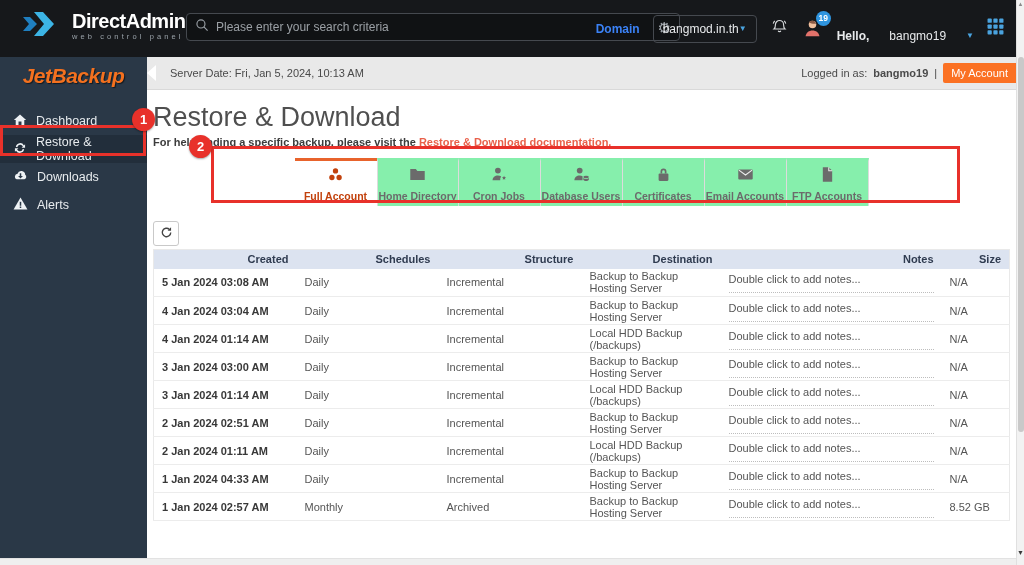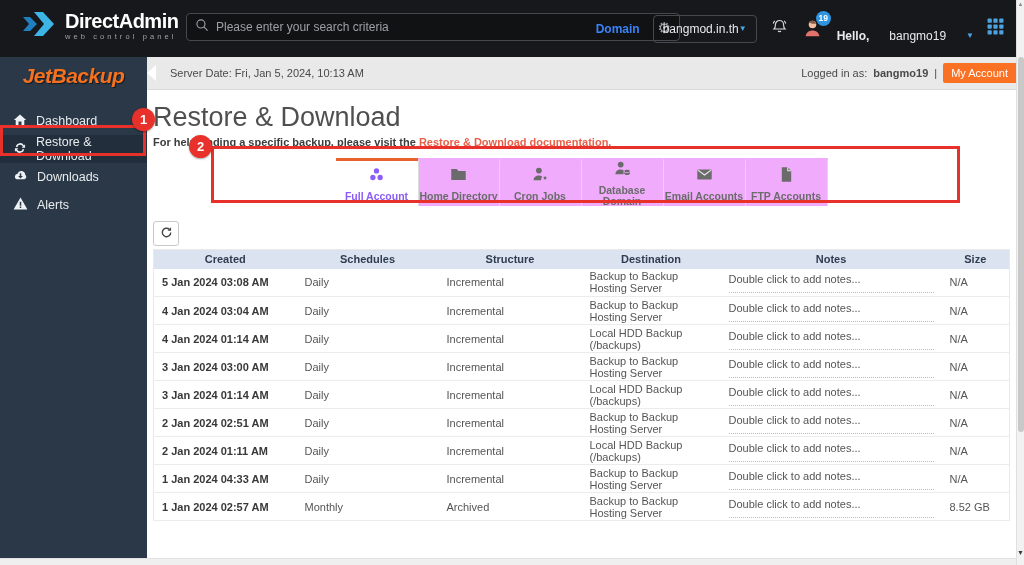--- a/index.html
+++ b/index.html
@@ -1,21 +1,21 @@
 <!DOCTYPE html>
 <html><head>
 <meta charset="utf-8">
 <style>
   * { box-sizing: border-box; margin: 0; padding: 0; }
   html,body { width:1024px; height:565px; overflow:hidden; }
   body { position:relative; font-family:"Liberation Sans", sans-serif; background:#fff; }
 
   
   .topbar { position:absolute; left:0; top:0; width:1016px; height:57px; background:#16181b; z-index:5; }
-  .brand { position:absolute; left:22px; top:9px; display:flex; align-items:center; gap:9px; }
+  .brand { position:absolute; left:22px; top:9px; display:flex; align-items:center; gap:16px; }
   .brand-text .brand-name { color:#fff; font-size:20px; font-weight:bold; letter-spacing:-0.5px; line-height:21px; }
   .brand-text .brand-tagline { color:#9aa2a9; font-size:7.5px; letter-spacing:3.1px; text-transform:lowercase; }
   .search-box { position:absolute; left:186px; top:13px; width:494px; height:28px; background:#101214; border:1px solid #45494f; border-radius:4px; display:flex; align-items:center; padding:0 8px; }
   .search-box input { flex:1; background:transparent; border:none; outline:none; color:#cfd3d7; font-size:12px; margin-left:7px; font-family:"Liberation Sans", sans-serif; }
   .search-box input::placeholder { color:#9ba0a5; }
   .gear-glyph { color:#9aa0a6; font-size:15px; line-height:1; }
   .topbar-right { position:absolute; right:12px; top:0; height:57px; display:flex; align-items:center; gap:13px; }
   .domain-label { color:#3b82f6; font-size:12px; font-weight:bold; }
   .domain-select { width:104px; height:28px; border:1px solid #45494f; border-radius:4px; display:flex; align-items:center; justify-content:space-between; padding:0 9px; cursor:pointer; }
   .domain-select .val { color:#e8eaec; font-size:12px; }
@@ -39,32 +39,32 @@
   .status-right { position:absolute; right:0; top:0; height:100%; display:flex; align-items:center; gap:6px; font-size:11px; color:#4a4a4a; }
   .status-right .user { font-weight:bold; }
   .my-account-btn { background:#fb7123; color:#fff; border:none; font-size:11px; padding:4px 8px; border-radius:2px 0 0 2px; cursor:pointer; font-family:"Liberation Sans", sans-serif; }
 
   .page-body { padding:6px 6px 0 6px; }
   .page-title { font-size:27px; font-weight:400; color:#4f4f4f; margin-top:6px; }
   .help-line { margin-top:3px; font-size:11px; font-weight:bold; color:#3c3c3c; }
   .help-line .doc-link { color:#e9604a; cursor:pointer; }
 
   .tabs-wrap { margin-top:10px; display:flex; justify-content:center; }
-  .tab { width:82px; height:48px; background:#f0abfc; border-top:3px solid transparent; display:flex; flex-direction:column; align-items:center; justify-content:center; gap:4px; color:#6b6b6b; cursor:pointer; }
+  .tab { width:82px; height:48px; background:#86efac; border-top:3px solid transparent; display:flex; flex-direction:column; align-items:center; justify-content:center; gap:4px; color:#6b6b6b; cursor:pointer; }
   .tab:not(.active){ border-right:1px solid #dcdcdc; }
   .tab:nth-child(2){ border-left:1px solid #dcdcdc; }
   .tab .tab-label { font-size:10.5px; font-weight:bold; text-align:center; line-height:11px; }
   .tab svg { fill:currentColor; }
-  .tab.active { background:#fff; border-top-color:#e8632c; color:#8b5cf6; }
+  .tab.active { background:#fff; border-top-color:#e8632c; color:#c2410c; }
 
   .toolbar { margin-top:15px; }
   .refresh-btn { width:26px; height:25px; background:#fff; border:1px solid #c9c9c9; border-radius:3px; display:flex; align-items:center; justify-content:center; cursor:pointer; }
 
   table.backup-table { margin-top:3px; width:100%; border-collapse:collapse; border:1px solid #e9e9e9; }
-  .backup-table th { background:#dce3f0; color:#2f3b50; font-size:11px; font-weight:bold; text-align:center; height:19px; padding:2px 8px; }
+  .backup-table th { background:#dce3f0; color:#2f3b50; font-size:11px; font-weight:bold; text-align:right; height:19px; padding:2px 8px; }
   .backup-table td { font-size:11px; color:#555; height:28px; padding:0 8px; border-bottom:1px solid #ececec; background:#fff; vertical-align:middle; }
   .backup-table td[data-name="cell-created"] { font-weight:bold; color:#383838; }
   .notes-placeholder { display:inline-block; min-width:205px; border-bottom:1px dotted #bdbdbd; padding:2px 0 7px 0; color:#555; cursor:pointer; }
 
   
   .v-scrollbar { position:absolute; right:0; top:0; width:8px; height:565px; background:#f2f2f2; border-left:1px solid #e0e0e0; z-index:10; }
   .v-scrollbar .up-arrow { position:absolute; top:1px; left:0; width:100%; text-align:center; font-size:6px; color:#8a8a8a; }
   .v-scrollbar .thumb { position:absolute; top:57px; left:1px; width:6px; height:375px; background:#c9c9c9; border-radius:3px; }
   .v-scrollbar .down-arrow { position:absolute; bottom:9px; left:0; width:100%; text-align:center; font-size:7px; color:#3a3a3a; }
   .h-scrollbar { position:absolute; left:0; bottom:0; height:7px; right:8px; background:#efefef; border-top:1px solid #e2e2e2; z-index:9; }
@@ -239,21 +239,30 @@
       </div>
       <div class="tab" data-name="tab-database-users">
         <span data-name="database-user-icon">
           <svg viewBox="0 0 16 16" width="17" height="17">
               <circle cx="6.3" cy="4.3" r="2.7"></circle>
               <path d="M1.3 13.5c0-3 2.2-4.6 5-4.6 1 0 2 .2 2.7.7v3.9z"></path>
               <ellipse cx="12.3" cy="10.3" rx="2.6" ry="1.1"></ellipse>
               <path d="M9.7 11.3c.5.5 1.5.8 2.6.8s2.1-.3 2.6-.8v1.9c-.5.5-1.5.9-2.6.9s-2.1-.4-2.6-.9z"></path>
             </svg>
         </span>
-        <span class="tab-label" data-name="tab-label">Database Domain</span>
+        <span class="tab-label" data-name="tab-label">Database Users</span>
+      </div>
+      <div class="tab" data-name="tab-certificates">
+        <span data-name="lock-icon">
+          <svg viewBox="0 0 16 16" width="17" height="17">
+              <path d="M5.2 7V5.2a2.8 2.8 0 0 1 5.6 0V7H9.2V5.2a1.2 1.2 0 0 0-2.4 0V7z"></path>
+              <rect x="3.4" y="7" width="9.2" height="7" rx="1"></rect>
+            </svg>
+        </span>
+        <span class="tab-label" data-name="tab-label">Certificates</span>
       </div>
       <div class="tab" data-name="tab-email-accounts">
         <span data-name="envelope-icon">
           <svg viewBox="0 0 16 16" width="17" height="17">
               <rect x="1.2" y="3.2" width="13.6" height="9.6" rx="1"></rect>
               <path d="M1.8 3.9l6.2 4.6 6.2-4.6" fill="none" stroke="#ebebeb" stroke-width="1.1"></path>
             </svg>
         </span>
         <span class="tab-label" data-name="tab-label">Email Accounts</span>
       </div>

